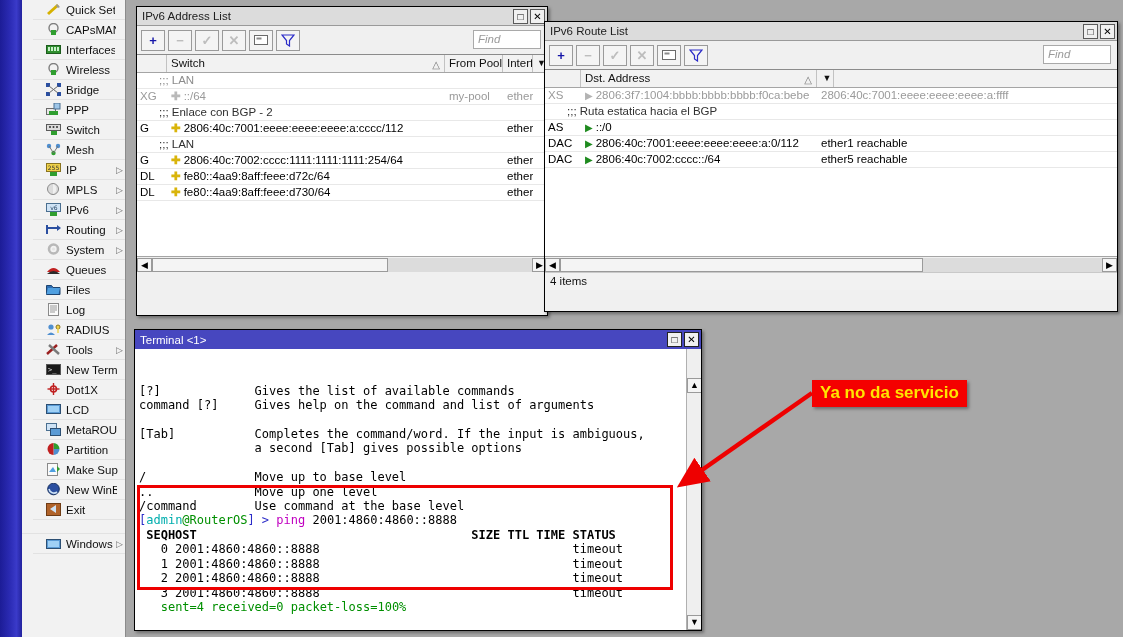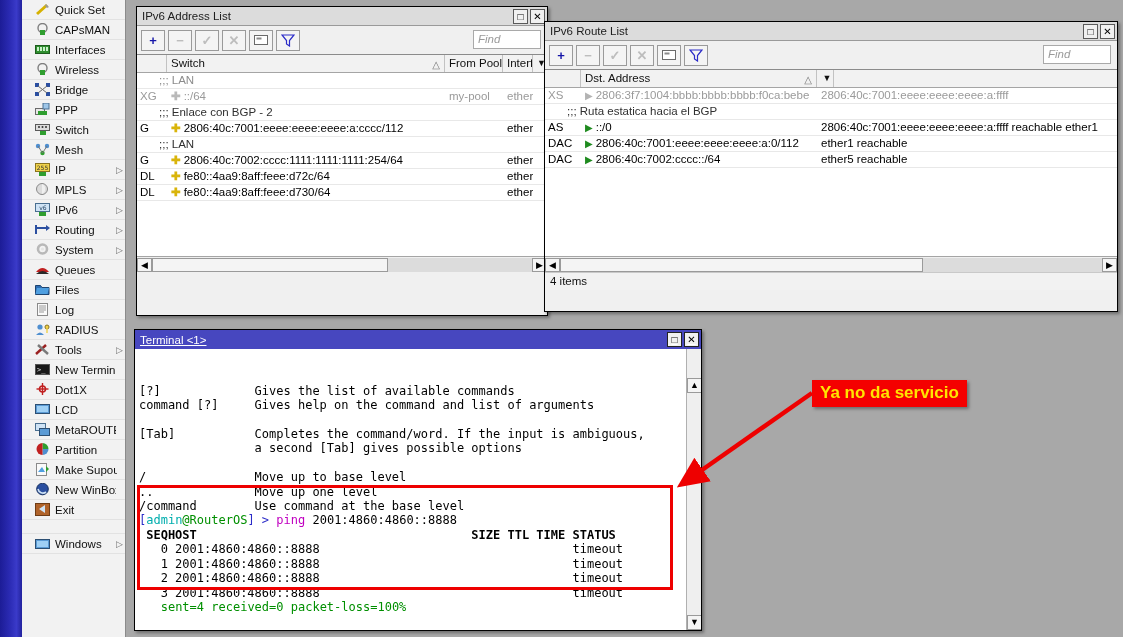--- a/index.html
+++ b/index.html
@@ -31,20 +31,21 @@
   }
   .menu-item {
     position: relative;
     height: 20px;
     display: flex; align-items: center;
     padding-left: 12px;
     border-bottom: 1px solid #e2e2e2;
     color: #101010;
     font-size: 11.5px;
     white-space: nowrap;
+    margin-left: 11px;
   }
   .menu-item .mi-icon {
     width: 17px; height: 15px;
     margin-right: 4px;
     flex: 0 0 17px;
     display: flex; align-items: center; justify-content: center;
   }
   .menu-item .mi-label { flex: 1 1 auto; overflow: hidden; }
   .menu-item .mi-arrow {
     width: 10px; color: #6f6f6f; font-size: 9px; text-align: right; padding-right: 2px;
@@ -59,21 +60,21 @@
     box-shadow: 2px 2px 3px rgba(0,0,0,.35);
   }
   .win-title {
     height: 19px;
     display: flex; align-items: center;
     padding-left: 5px;
     font-size: 11.5px;
     user-select: none;
   }
   .win-title.inactive { background: #dcdcdc; color: #202020; border-bottom: 1px solid #9a9a9a;}
-  .win-title.active   { background: #4747bf; color: #ffffff; text-decoration: underline; }
+  .win-title.active   { background: #4747bf; color: #ffffff; }
   .win-title .wt-text { flex: 1 1 auto; }
   .wt-btns { display: flex; gap: 2px; padding-right: 2px; }
   .wt-btn {
     width: 15px; height: 15px;
     border: 1px solid #5a5a5a;
     background: #f0f0f0;
     font-size: 10px; line-height: 13px; text-align: center;
     color: #000; font-family: "Liberation Sans", sans-serif;
   }
   .win-title.active .wt-btn { border-color:#222; }
@@ -639,21 +640,20 @@
       <div id="route-rows" style="height:168px; overflow:hidden;">
           <div class="trow dim">
             <div class="td flagcell" style="width:36px">XS</div>
             <div class="td" style="width:236px"><span class="glyph-tri dim">▶</span><span>2806:3f7:1004:bbbb:bbbb:bbbb:f0ca:bebe</span></div>
             <div class="td" style="width:283px">2806:40c:7001:eeee:eeee:eeee:a:ffff</div>
           </div>
           <div class="comment-row">;;; Ruta estatica hacia el BGP</div>
           <div class="trow">
             <div class="td flagcell" style="width:36px">AS</div>
             <div class="td" style="width:236px"><span class="glyph-tri">▶</span><span>::/0</span></div>
-            <div class="td" style="width:283px">2806:40c:7001:eeee:eeee:eeee:a:ffff reachable ether1</div>
           </div>
           <div class="trow">
             <div class="td flagcell" style="width:36px">DAC</div>
             <div class="td" style="width:236px"><span class="glyph-tri">▶</span><span>2806:40c:7001:eeee:eeee:eeee:a:0/112</span></div>
             <div class="td" style="width:283px">ether1 reachable</div>
           </div>
           <div class="trow">
             <div class="td flagcell" style="width:36px">DAC</div>
             <div class="td" style="width:236px"><span class="glyph-tri">▶</span><span>2806:40c:7002:cccc::/64</span></div>
             <div class="td" style="width:283px">ether5 reachable</div>

